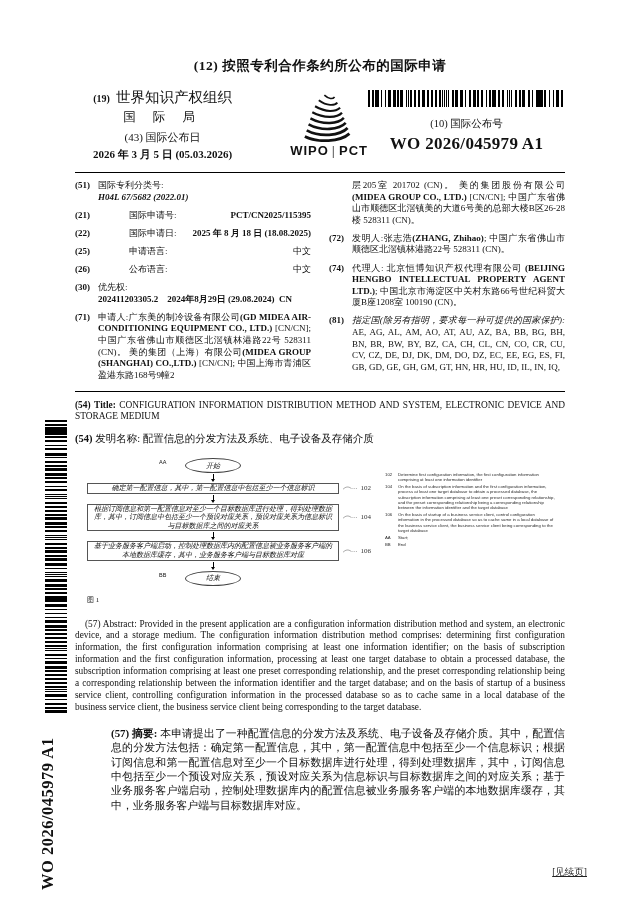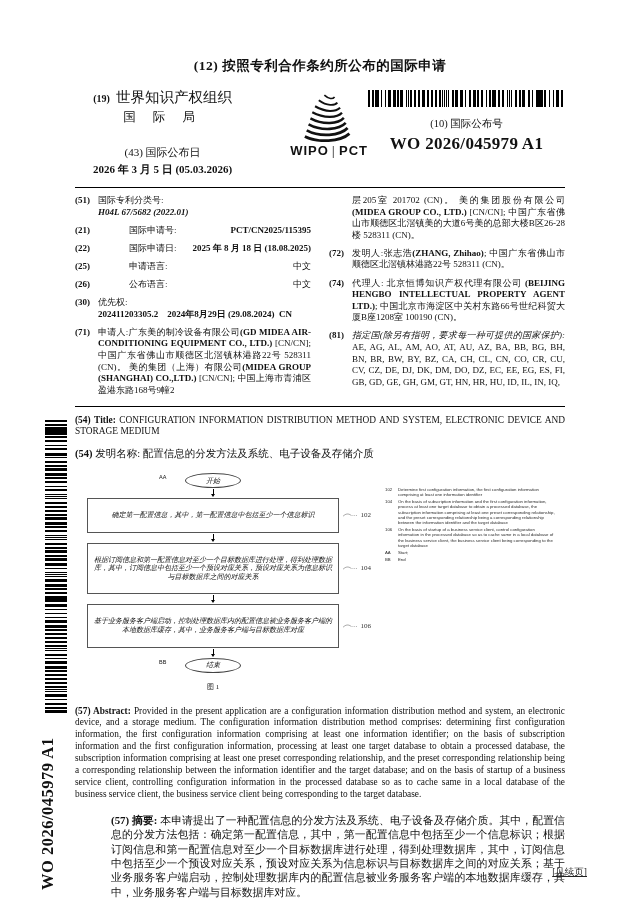--- a/index.html
+++ b/index.html
@@ -10,21 +10,21 @@
   }
   .content{position:absolute;left:75px;top:0;width:490px;}
 
   
   .doc-type{margin-top:57px;text-align:center;font-size:13.5px;font-weight:bold;letter-spacing:.5px;}
   .header-row{display:flex;margin-top:13px;align-items:flex-start;}
   .header-left{width:225px;text-align:center;}
   .org-line{font-size:14.5px;}
   .org-line .fnum{font-size:10px;font-weight:bold;margin-right:6px;}
   .org-bureau{font-size:12.5px;letter-spacing:7px;margin-top:2px;}
-  .f43{font-size:11px;margin-top:19px;}
+  .f43{font-size:11px;margin-top:4px;}
   .pub-date{font-size:11px;font-weight:bold;margin-top:2px;}
   .header-logo{width:100px;text-align:center;padding-top:2px;margin-left:40px;}
   .logo-swirl{display:block;margin:0 auto;}
   .logo-text{font-family:"Liberation Sans",sans-serif;font-weight:bold;font-size:13px;letter-spacing:1px;margin-top:1px;}
   .logo-text .div{font-weight:normal;color:#555;padding:0 3px;font-size:12px;}
   .header-right{flex:1;text-align:center;}
   .barcode-top{
     height:17px;width:197px;margin:2px auto 10px auto;background-color:#fff;
     background-image:
       repeating-linear-gradient(90deg,#000 0 1.6px,#fff 1.6px 4.2px),
@@ -60,32 +60,32 @@
   
   .figure-row{display:flex;margin-top:12px;align-items:flex-start;}
   .flowchart{width:252px;margin-left:12px;font-style:italic;}
   .oval-row{position:relative;display:flex;justify-content:center;}
   .oval-label{position:absolute;left:calc(50% - 54px);top:1px;font-size:5.5px;font-style:normal;font-family:"Liberation Sans",sans-serif;}
   .oval{width:56px;height:15px;border:0.9px solid #444;border-radius:50%;display:flex;align-items:center;justify-content:center;font-size:7px;box-sizing:border-box;}
   .flow-arrow{position:relative;height:10px;}
   .a-line{position:absolute;left:50%;top:1px;width:1px;height:5.5px;background:#000;}
   .a-head{position:absolute;left:50%;top:6px;transform:translateX(-50%);width:0;height:0;
           border-left:2.6px solid transparent;border-right:2.6px solid transparent;border-top:3.6px solid #000;}
-  .flow-box{position:relative;border:0.9px solid #555;padding:12px 3px;font-size:7px;line-height:8.6px;text-align:center;box-sizing:border-box;}
+  .flow-box{position:relative;border:0.9px solid #555;padding:0 3px;font-size:7px;line-height:8.6px;text-align:center;box-sizing:border-box;}
   .flow-ref{position:absolute;right:-33px;top:50%;transform:translateY(-50%);display:flex;align-items:center;font-size:7px;font-style:normal;color:#333;}
   .ref-num{margin-left:1px;}
-  .fig-caption{text-align:center;font-size:7px;font-style:normal;margin-top:9px;}
+  .fig-caption{font-size:7px;font-style:normal;margin-top:9px;}
   .legend{width:172px;margin-left:46px;margin-top:14px;font-family:"Liberation Sans",sans-serif;
           font-size:4.3px;line-height:5.3px;color:#2a2a2a;text-align:left;}
   .legend-item{position:relative;padding-left:13px;margin-bottom:1.5px;}
   .legend-ref{position:absolute;left:0;top:0;}
 
   
   .abstract-en{margin-top:14px;font-size:9.3px;line-height:11.9px;text-align:justify;}
-  .abstract-en .lbl{font-weight:bold;}
+  .abstract-en .lbl{font-weight:normal;margin-left:10px;}
   .abstract-zh{margin-top:12px;font-size:10.9px;line-height:14.4px;text-align:justify;margin-left:36px;}
   .abstract-zh .lbl{font-weight:bold;}
 
   
   .side-barcode{
     position:absolute;left:45px;top:420px;width:22px;height:293px;background-color:#fff;
     background-image:
       repeating-linear-gradient(180deg,#000 0 1.6px,#fff 1.6px 4.1px),
       repeating-linear-gradient(180deg,#000 0 1px,#fff 1px 6.9px),
       repeating-linear-gradient(180deg,#fff 0 10px,#000 10px 11.5px,#fff 11.5px 24px);

